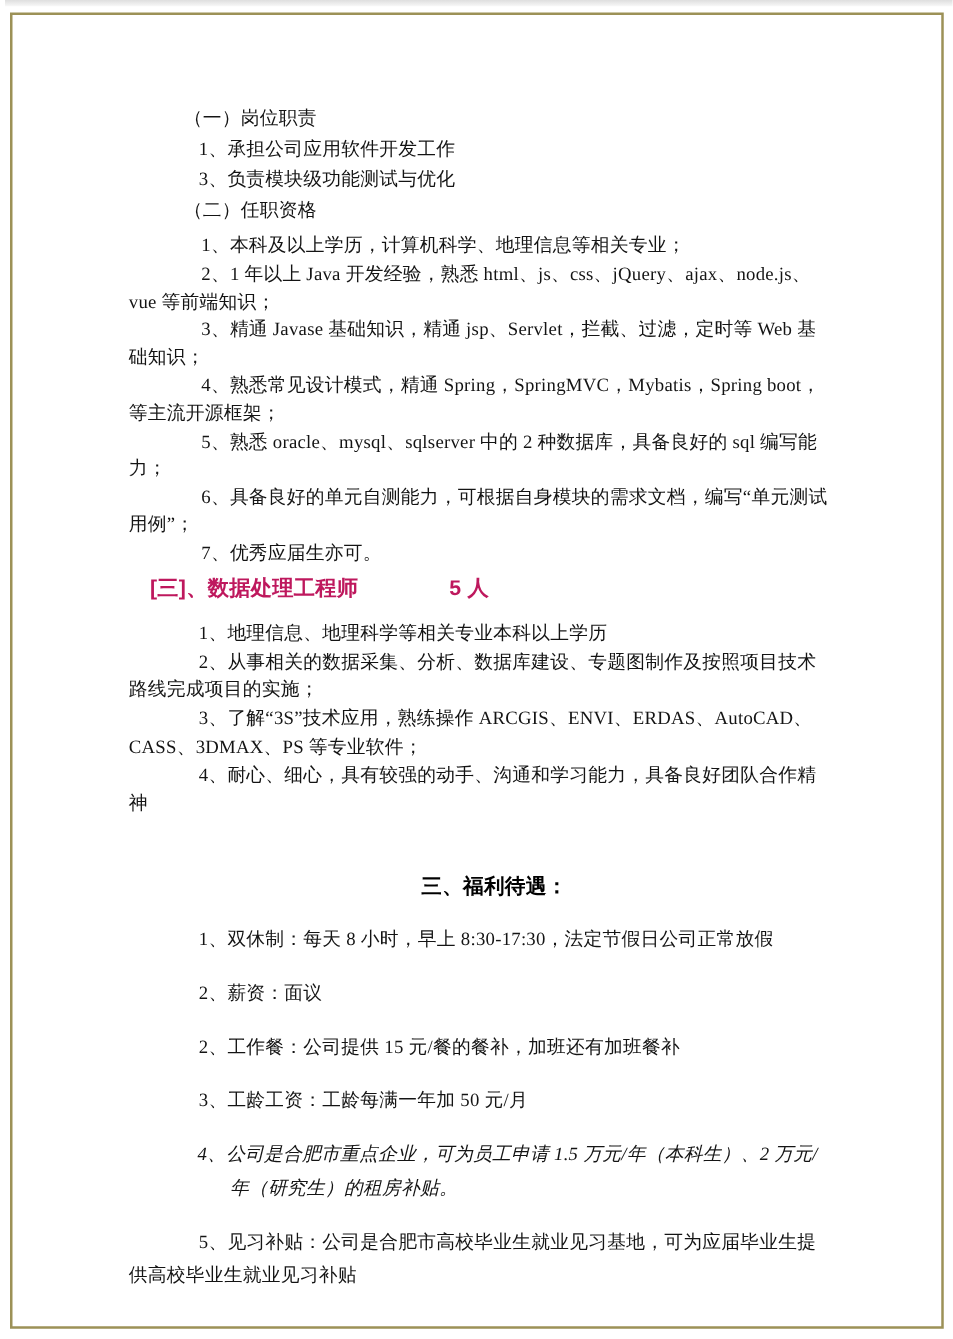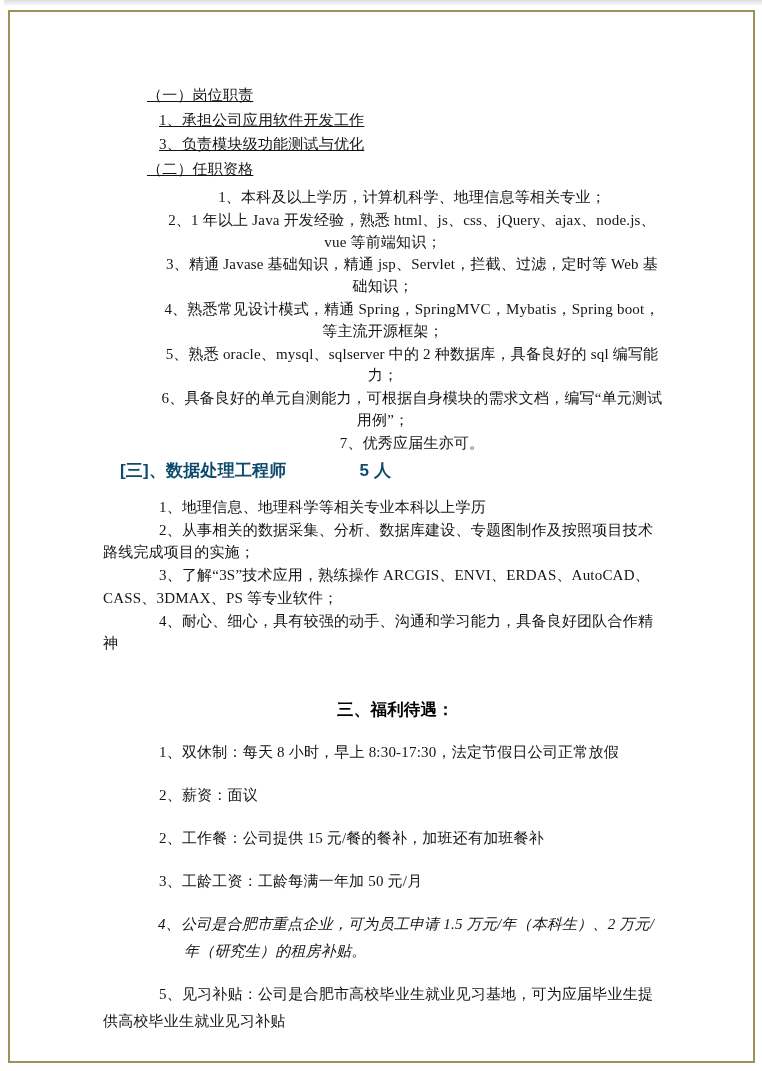--- a/index.html
+++ b/index.html
@@ -21,33 +21,33 @@
     pointer-events: none;
   }
   .content {
     position: absolute; left: 103px; top: 83px; width: 560px;
     font-size: 15px;
     letter-spacing: 0.2px;
   }
   .content p { margin: 0; }
 
   
-  .sec1 p { line-height: 24.5px; text-decoration: underline; }
+  .sec1 p { line-height: 24.5px; }
   .indent-heading { text-indent: 44px; }
   .duty { text-indent: 56px; }
 
   
-  .qual p { line-height: 21.8px; text-indent: 58px; margin-top: 1px; text-align: center; }
+  .qual p { line-height: 21.8px; text-indent: 58px; margin-top: 1px; }
   .qual p:first-child { margin-top: 6px; }
 
   
   .pos-heading {
     margin: 3px 0 8px; padding-left: 17px;
     font-family: "Liberation Sans", "DejaVu Sans", sans-serif;
-    font-size: 17px; font-weight: bold; color: #0c4a6e;
+    font-size: 17px; font-weight: bold; color: #be185d;
     line-height: 26px;
   }
   .pos-heading .headcount { margin-left: 68px; }
 
   
   .reqs p { line-height: 22.3px; text-indent: 56px; margin-top: 1px; }
   .reqs p:first-child { margin-top: 12px; }
 
   
   .welfare-heading {

